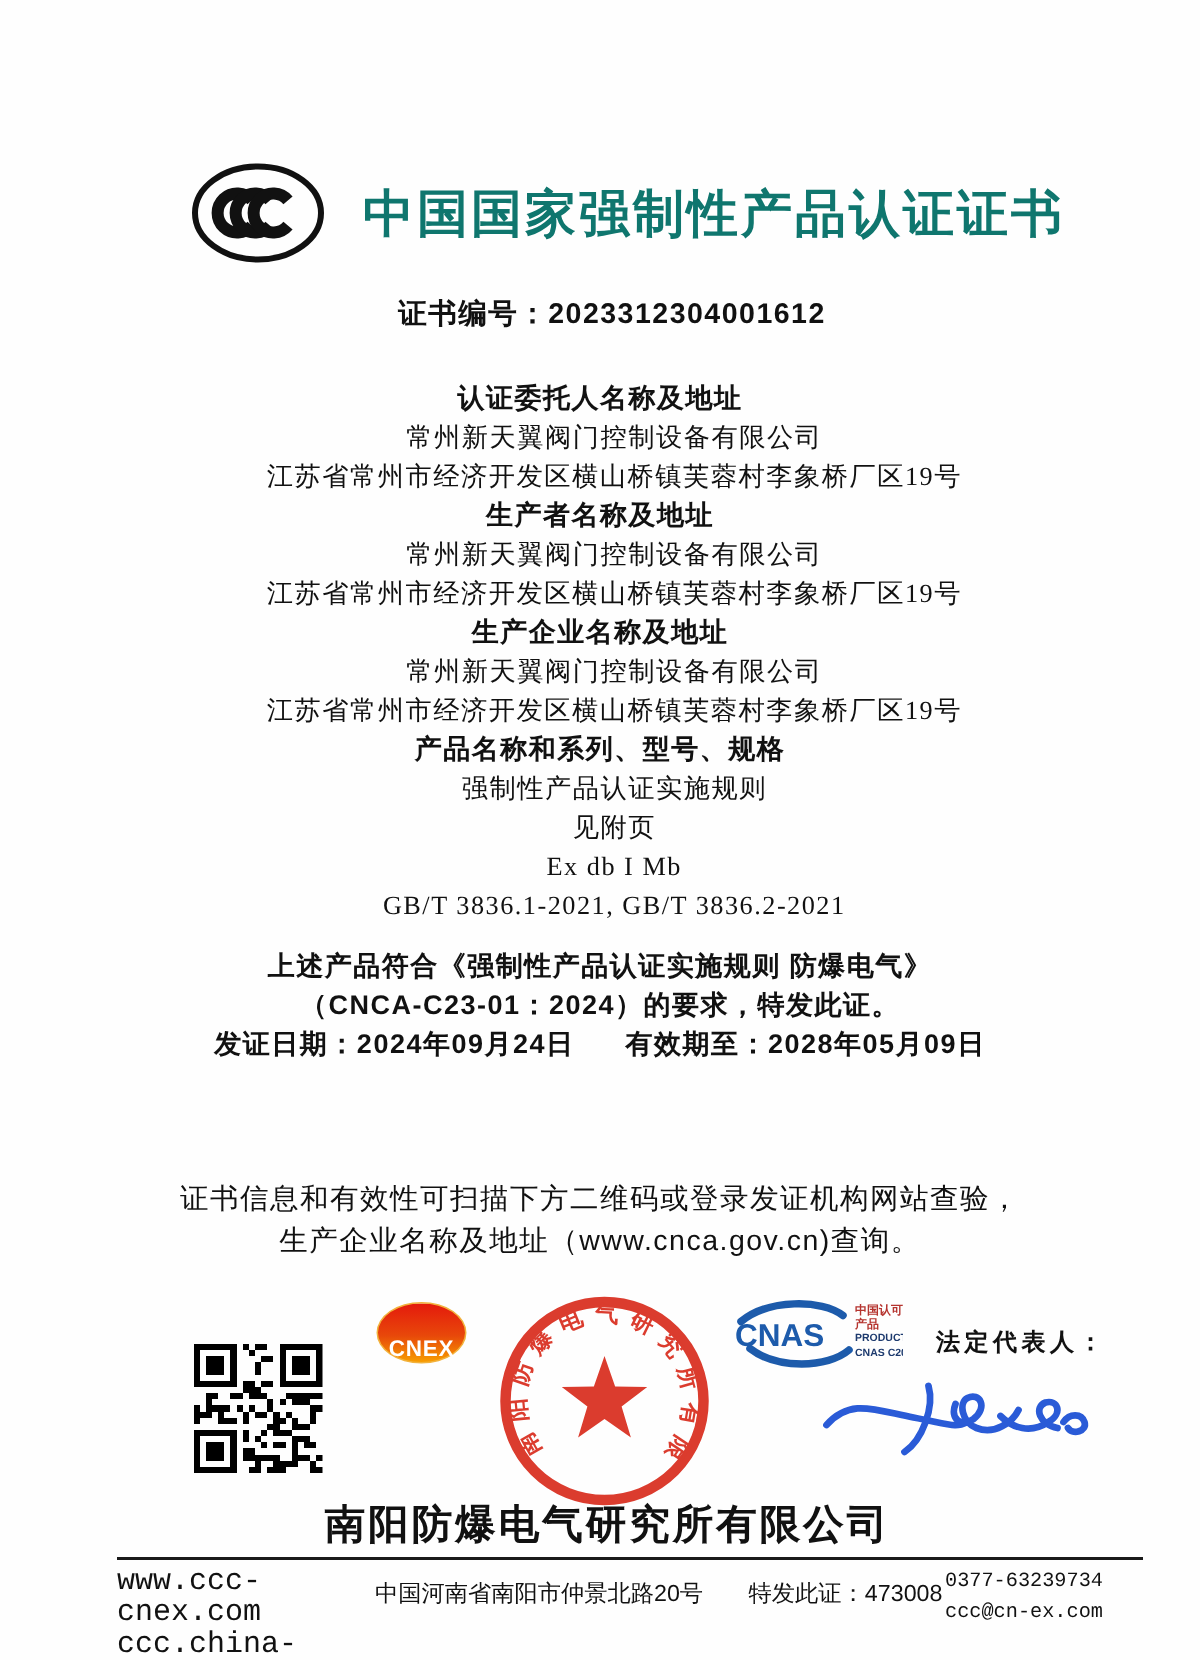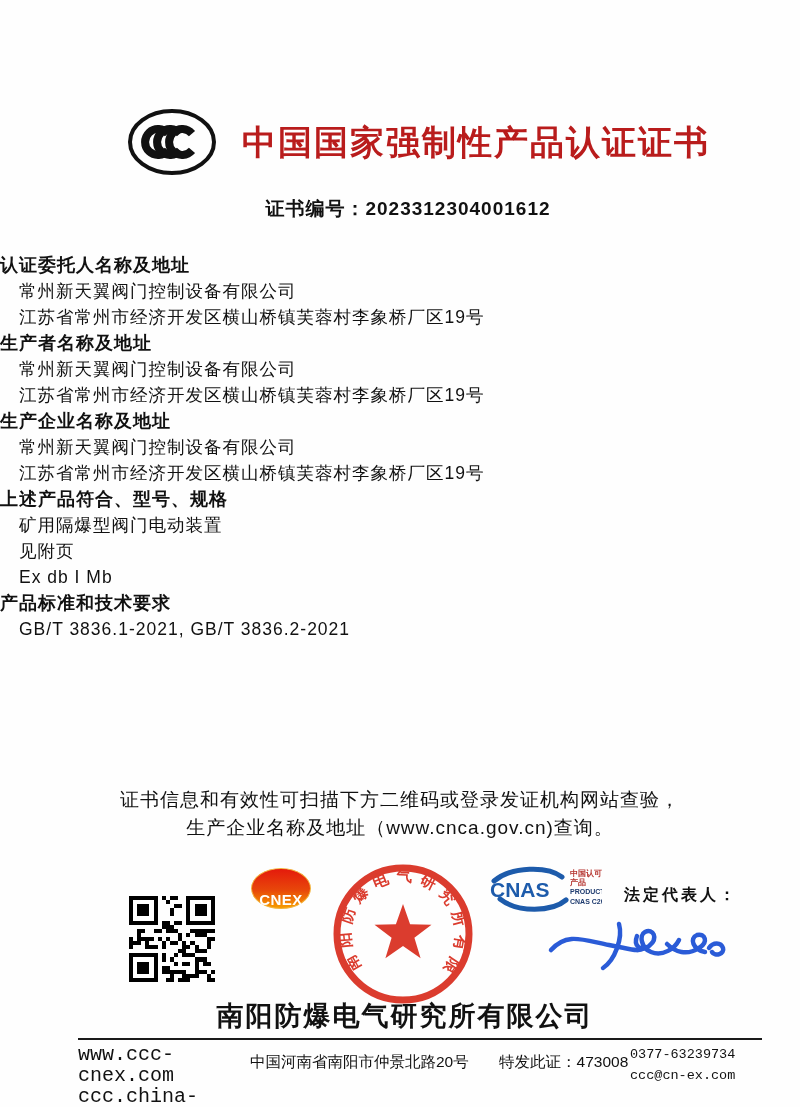--- a/index.html
+++ b/index.html
@@ -8,29 +8,29 @@
     position:relative; width:800px; height:1107px; margin:0 auto;
     background:#fefefe; color:#111;
     font-family:"Liberation Sans","DejaVu Sans",sans-serif;
     overflow:hidden;
   }
   
   .ccc-logo { position:absolute; left:126px; top:106px; width:92px; height:72px; }
   .title {
     position:absolute; left:238px; top:120px; width:476px;
     text-align:center; font-size:34px; font-weight:700; letter-spacing:2px;
-    color:#b91c1c;
+    color:#0f766e;
   }
   .cert-no {
     position:absolute; left:0; top:196px; width:816px; text-align:center;
     font-size:19px; font-weight:700; letter-spacing:1px;
   }
   
   .body-lines {
-    position:absolute; left:0; top:252px; width:800px; 
+    position:absolute; left:0; top:252px; width:800px; text-align:center;font-family:Liberation Serif, serif;
   }
   .body-lines .h   { font-size:18px; font-weight:700; line-height:26px; letter-spacing:1px; }
   .body-lines .ln  { font-size:17.5px; font-weight:400; line-height:26px; letter-spacing:1px;margin-left:19px; }
   .statement {
     position:absolute; left:0; top:631px; width:800px; text-align:center;
     font-size:18px; font-weight:700; line-height:26px; letter-spacing:1px;
   }
   .statement .gap { display:inline-block; width:34px; }
   .note {
     position:absolute; left:0; top:786px; width:800px; text-align:center;
@@ -90,28 +90,32 @@
   <div class="body-lines" id="body-lines">
       <div class="h">认证委托人名称及地址</div>
       <div class="ln">常州新天翼阀门控制设备有限公司</div>
       <div class="ln">江苏省常州市经济开发区横山桥镇芙蓉村李象桥厂区19号</div>
       <div class="h">生产者名称及地址</div>
       <div class="ln">常州新天翼阀门控制设备有限公司</div>
       <div class="ln">江苏省常州市经济开发区横山桥镇芙蓉村李象桥厂区19号</div>
       <div class="h">生产企业名称及地址</div>
       <div class="ln">常州新天翼阀门控制设备有限公司</div>
       <div class="ln">江苏省常州市经济开发区横山桥镇芙蓉村李象桥厂区19号</div>
-      <div class="h">上述产品符合、型号、规格</div>
-      <div class="ln">矿用隔爆型阀门电动装置</div>
+      <div class="h">产品名称和系列、型号、规格</div>
+      <div class="ln">强制性产品认证实施规则</div>
       <div class="ln">见附页</div>
       <div class="ln">Ex db I Mb</div>
-      <div class="h">产品标准和技术要求</div>
       <div class="ln">GB/T 3836.1-2021, GB/T 3836.2-2021</div>
     </div>
 
+  <div class="statement" id="statement">
+      <div class="sline">上述产品符合《强制性产品认证实施规则 防爆电气》</div>
+      <div class="sline">（CNCA-C23-01：2024）的要求，特发此证。</div>
+      <div class="sline"><span>发证日期：2024年09月24日</span><span class="gap"></span><span>有效期至：2028年05月09日</span></div>
+    </div>
 
   <div class="note" id="note">
       <div class="nline">证书信息和有效性可扫描下方二维码或登录发证机构网站查验，</div>
       <div class="nline">生产企业名称及地址（www.cnca.gov.cn)查询。</div>
     </div>
 
   <div class="qr">
     <svg id="qr-svg" viewBox="0 0 84 84" width="86" height="86" shape-rendering="crispEdges">
         <rect x="32" y="0" width="4" height="4" fill="#000"></rect>
         <rect x="40" y="0" width="4" height="4" fill="#000"></rect>

